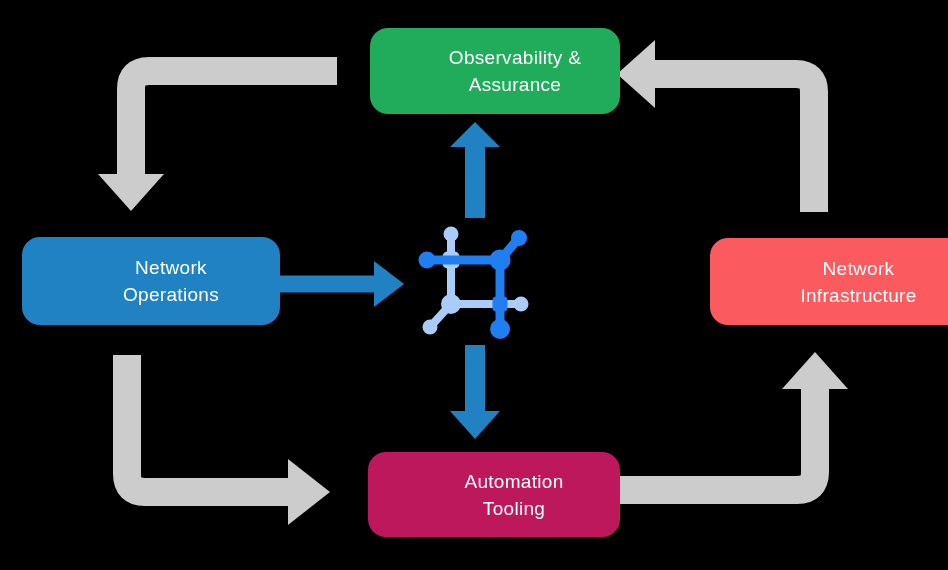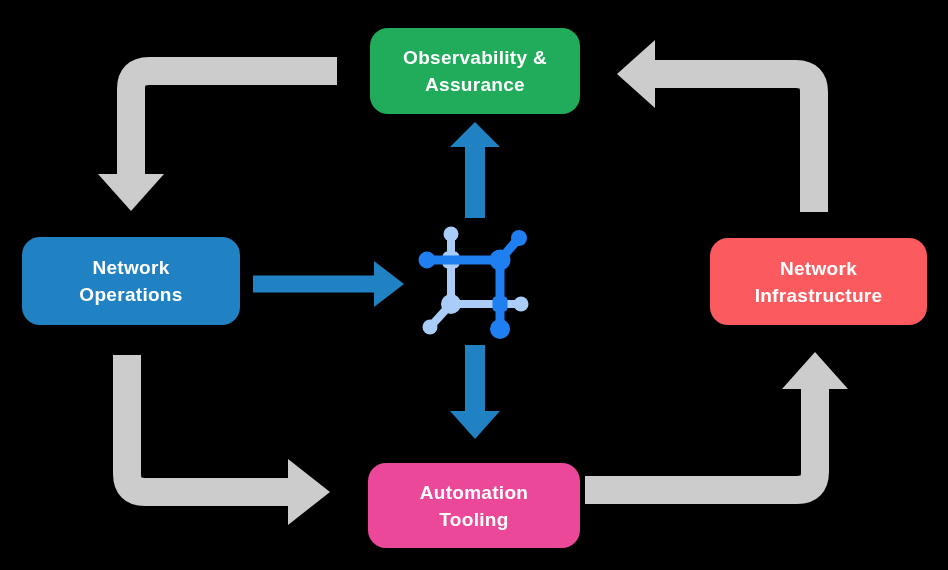--- a/index.html
+++ b/index.html
@@ -3,21 +3,21 @@
 <meta charset="utf-8">
 <style>
   html,body{margin:0;padding:0;background:#000;}
   #stage{
     position:relative;width:948px;height:570px;background:var(--bg,#000);
     overflow:hidden;font-family:"Liberation Sans",sans-serif;
   }
   .node{
     position:absolute;display:flex;align-items:center;justify-content:center;
     border-radius:18px;color:#fff;text-align:center;
-    font-size:19px;font-weight:bold;letter-spacing:.3px;line-height:27px;
+    font-size:19px;font-weight:normal;letter-spacing:.3px;line-height:27px;padding-left:40px;
   }
   .node .label{white-space:pre-line;}
   #node-top{left:370px;top:28px;width:210px;height:86px;}
   #node-left{left:22px;top:237px;width:218px;height:88px;}
   #node-right{left:710px;top:238px;width:217px;height:87px;}
   #node-bottom{left:368px;top:452px;width:212px;height:85px;}
   svg.overlay{position:absolute;left:0;top:0;}
   .gray-stroke{stroke:var(--gray);fill:none;stroke-width:28px;}
   .gray-fill{fill:var(--gray);}
   .blue-stroke{stroke:var(--blue);fill:none;}
@@ -94,18 +94,18 @@
   <div class="node" id="node-left" style="background: rgb(33, 130, 195); color: rgb(255, 255, 255);">
     <span class="label">Network
 Operations</span>
   </div>
 
   <div class="node" id="node-right" style="background: rgb(251, 91, 94); color: rgb(255, 255, 255);">
     <span class="label">Network
 Infrastructure</span>
   </div>
 
-  <div class="node" id="node-bottom" style="background: #ec4899; color: rgb(255, 255, 255); margin-top: 11px;">
+  <div class="node" id="node-bottom" style="background: #be185d; color: rgb(255, 255, 255);">
     <span class="label">Automation
 Tooling</span>
   </div>
 
 </div>
 
 </body></html>

